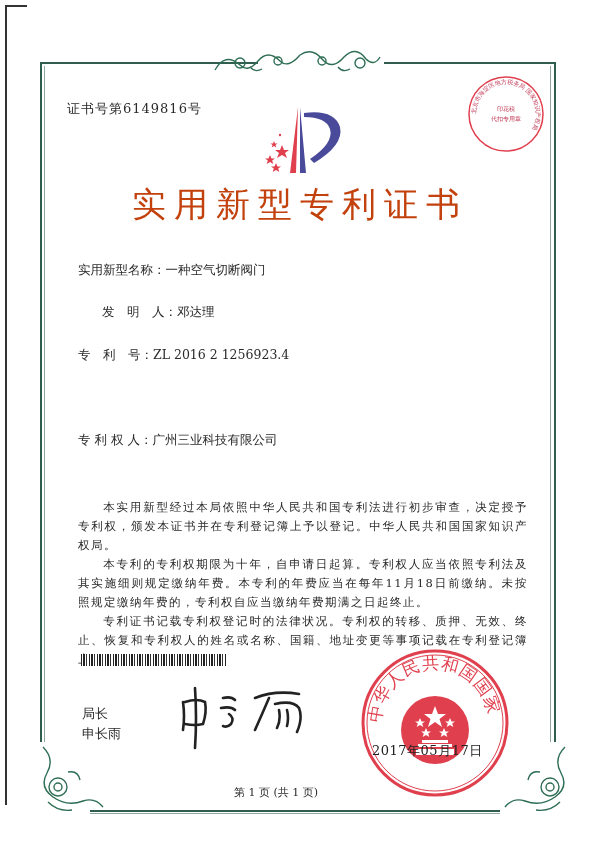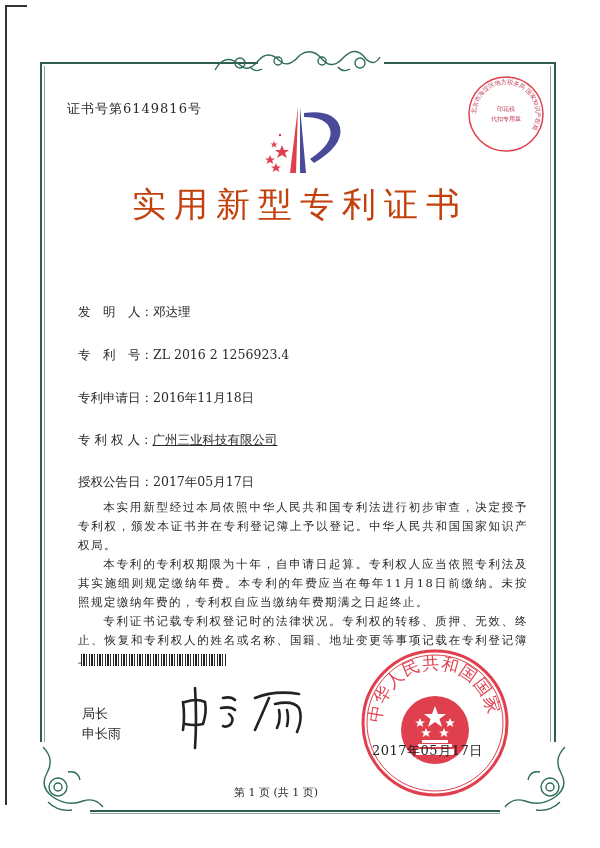--- a/index.html
+++ b/index.html
@@ -105,34 +105,31 @@
     <defs>
         <path id="sring" d="M39,39 m-30,0 a30,30 0 1,1 60,0 a30,30 0 1,1 -60,0"></path>
       </defs>
     <text font-size="6" fill="#c03a56" font-family="DejaVu Sans, sans-serif"><textPath href="#sring" startOffset="0">北京市海淀区地方税务局 国家知识产权局</textPath></text>
     <text x="39" y="36" font-size="6" text-anchor="middle" fill="#c03a56" font-family="DejaVu Sans, sans-serif">印花税</text>
     <text x="39" y="46" font-size="6" text-anchor="middle" fill="#c03a56" font-family="DejaVu Sans, sans-serif">代扣专用章</text>
   </svg>
 
   <div class="title">实用新型专利证书</div>
 
-  <div class="field" style="top:304px;">
+  <div class="field" style="top:262px;">
+    <span class="lbl">实用新型名称：</span><span>一种空气切断阀门</span>
+  </div>
+  <div class="field" style="top:304px;margin-left:24px;">
     <span class="lbl">发　明　人：</span><span>邓达理</span>
   </div>
   <div class="field" style="top:347px;">
     <span class="lbl">专　利　号：</span><span>ZL 2016 2 1256923.4</span>
   </div>
-  <div class="field" style="top:390px;">
-    <span class="lbl">专利申请日：</span><span>2016年11月18日</span>
-  </div>
-  <div class="field" style="top:432px;text-decoration:underline;">
+  <div class="field" style="top:432px;">
     <span class="lbl">专 利 权 人：</span><span>广州三业科技有限公司</span>
-  </div>
-  <div class="field" style="top:474px;">
-    <span class="lbl">授权公告日：</span><span>2017年05月17日</span>
   </div>
 
   <div class="body-text" style="top:498px;">
     <p>本实用新型经过本局依照中华人民共和国专利法进行初步审查，决定授予专利权，颁发本证书并在专利登记簿上予以登记。中华人民共和国国家知识产权局。</p>
     <p>本专利的专利权期限为十年，自申请日起算。专利权人应当依照专利法及其实施细则规定缴纳年费。本专利的年费应当在每年11月18日前缴纳。未按照规定缴纳年费的，专利权自应当缴纳年费期满之日起终止。</p>
     <p>专利证书记载专利权登记时的法律状况。专利权的转移、质押、无效、终止、恢复和专利权人的姓名或名称、国籍、地址变更等事项记载在专利登记簿上。</p>
   </div>
 
   <div class="barcode"></div>
 

